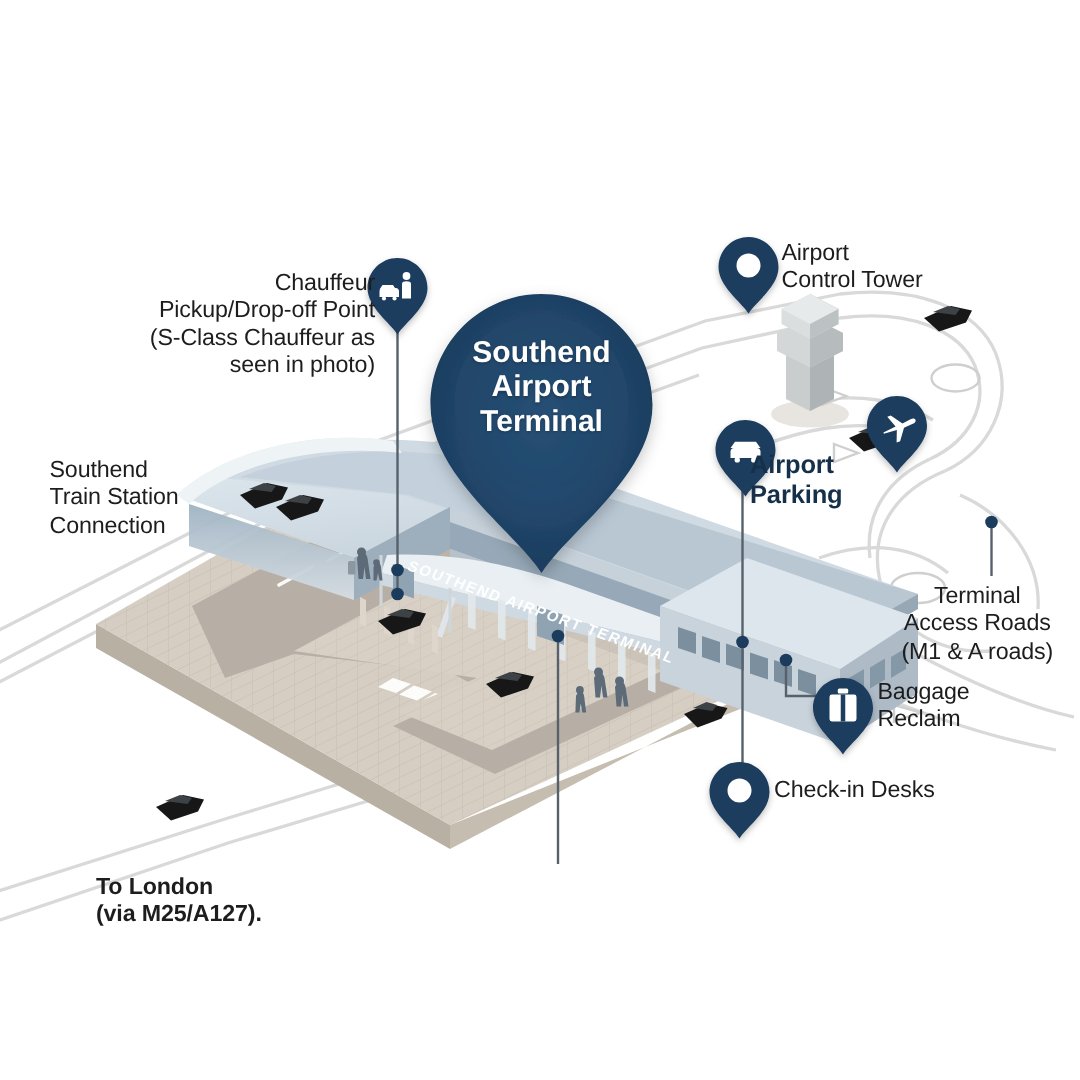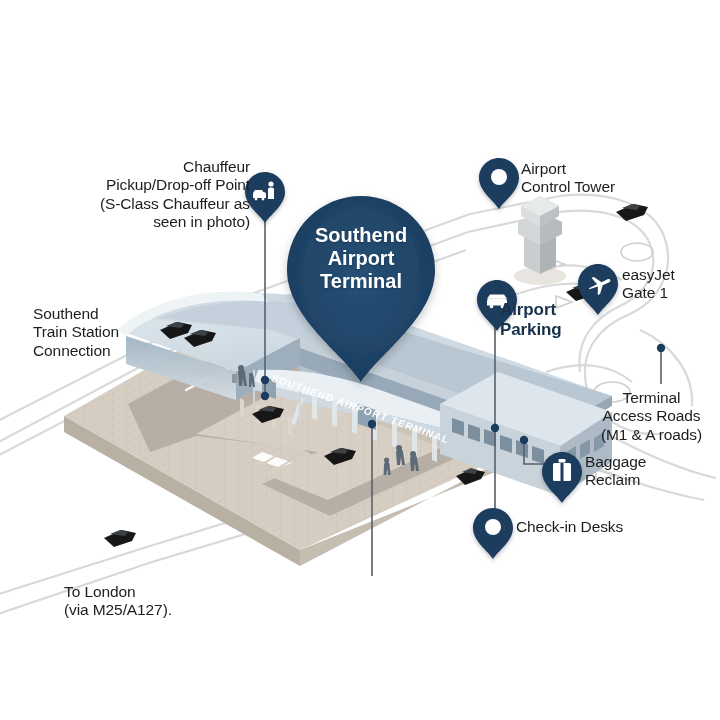--- a/index.html
+++ b/index.html
@@ -371,44 +371,42 @@
       <circle cx="493" cy="527" r="8" fill="#ffffff"></circle>
     </g>
   </svg>
 
   <div class="main-pin-text">Southend
 Airport
 Terminal</div>
 
   <div class="fac-sign" style="left:272px;top:372px;transform:rotate(19.5deg) skewX(-7deg);">SOUTHEND AIRPORT TERMINAL</div>
 
-  <div class="label r" style="left:60px;top:158px;width:190px;">Chauffeur
+  <div class="label r" style="left:60px;top:180px;width:190px;">Chauffeur
 Pickup/Drop-off Point
 (S-Class Chauffeur as
 seen in photo)</div>
 
   <div class="label l" style="left:521px;top:160px;width:160px;">Airport
 Control Tower</div>
 
-  <div class="label l" style="left:622px;top:266px;width:96px;">easyJet
-Gate 1</div>
 
   <div class="label l bold" style="left:500px;top:300px;width:110px;font-size:17px;">Airport
 Parking</div>
 
   <div class="label l" style="left:585px;top:453px;width:120px;">Baggage
 Reclaim</div>
 
   <div class="label l" style="left:516px;top:518px;width:160px;">Check-in Desks</div>
 
   <div class="label l" style="left:33px;top:305px;width:170px;">Southend
 Train Station
 Connection</div>
 
   <div class="label c" style="left:584px;top:389px;width:135px;">Terminal
 Access Roads
 (M1 &amp; A roads)</div>
 
 
-  <div class="label l" style="left:64px;top:583px;width:200px;">To London
+  <div class="label l" style="left:64px;top:583px;width:200px;font-weight:bold;">To London
 (via M25/A127).</div>
 
 </div>
 
 </body></html>

